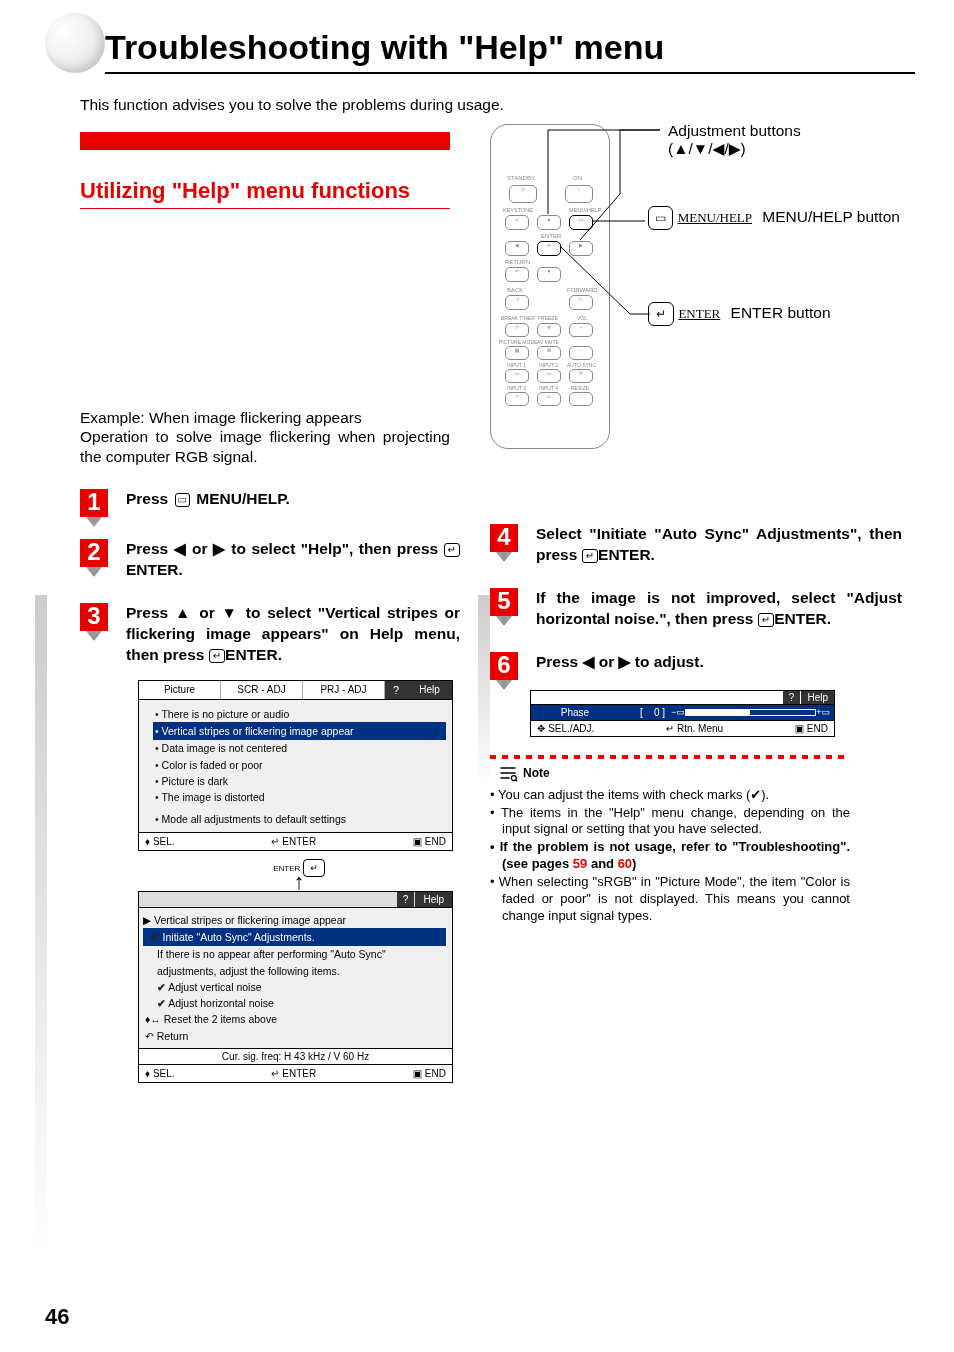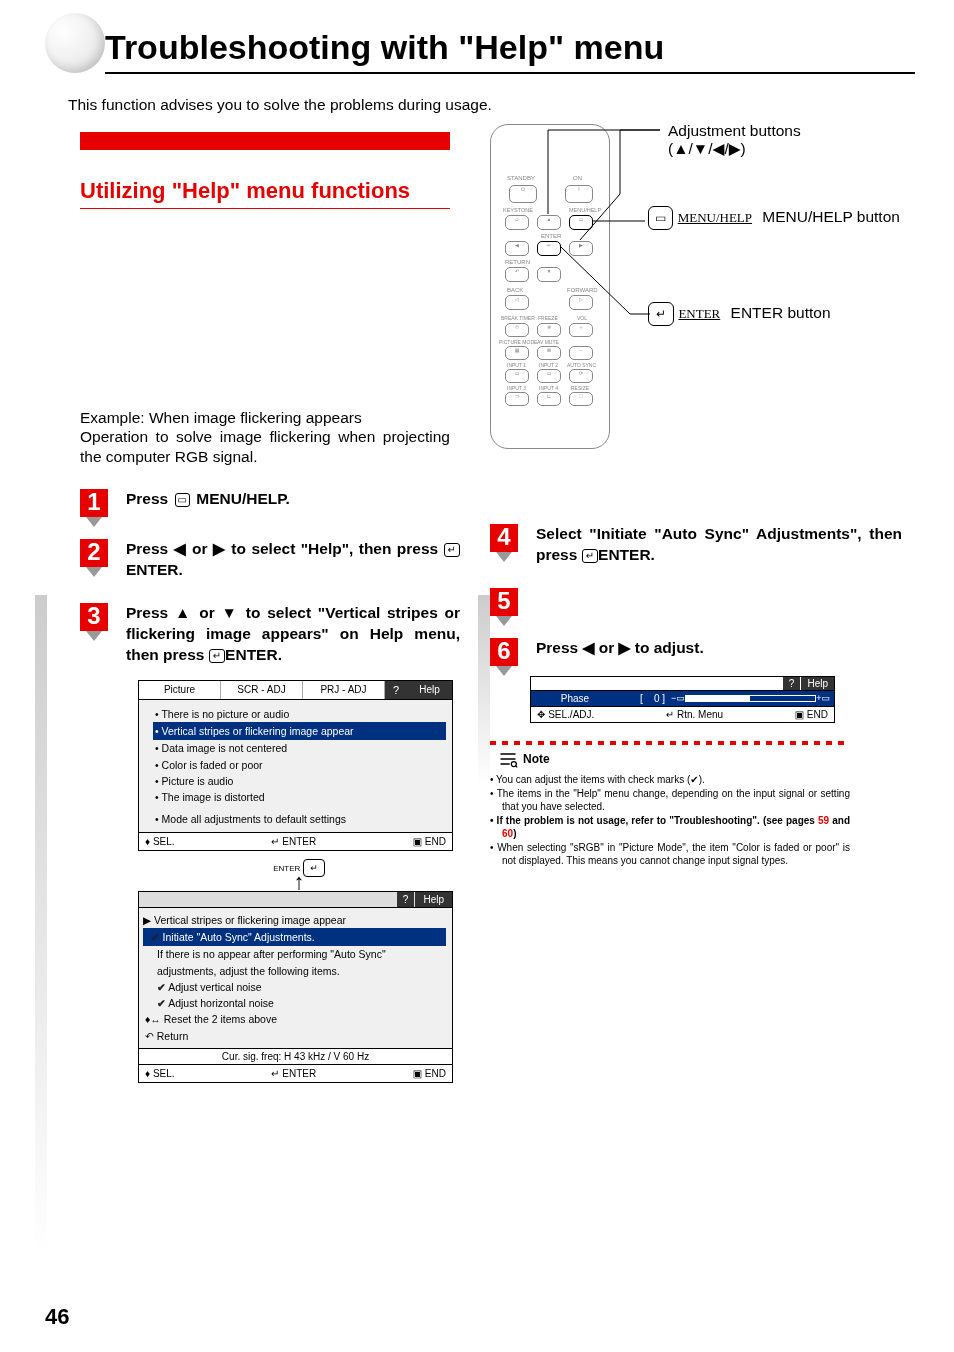--- a/index.html
+++ b/index.html
@@ -28,21 +28,21 @@
   }
   .h1 {
     font-size: 34px;
     font-weight: bold;
     margin-left: 60px;
     padding-bottom: 5px;
     border-bottom: 2px solid #000;
     width: 810px;
   }
   .intro {
-    margin: 22px 0 18px 23px;
+    margin: 22px 0 18px 35px;
     font-size: 15.5px;
   }
 
   .columns { display: flex; gap: 30px; margin-left: 35px; }
   .col { flex: 1; position: relative; }
   .col-l { max-width: 380px; }
   .col-r { max-width: 412px; }
 
   .red-bar { height: 18px; background: #e60000; width: 370px; margin-bottom: 28px; }
   .h2 { color: #e60000; font-size: 22px; font-weight: bold; border-bottom: 1.5px solid #e60000; padding-bottom: 4px; width:370px;}
@@ -127,21 +127,21 @@
   
   .note-rule {
     width: 360px; margin-top:18px; margin-left:0px;
     background:
       repeating-linear-gradient(90deg, #e60000 0 6px, #fff 6px 12px);
     height:4px;
   }
   .note-head { display:flex; align-items:center; margin-top:4px; margin-left:8px; gap:5px;}
   .note-head svg{ width:20px; height:20px;}
   .note-head span{ font-weight:bold; font-size:12px;}
-  .note-ul { margin:4px 0 0 0; padding:0; list-style:none; font-size:10px; line-height:1.3; width:360px;}
+  .note-ul { margin:4px 0 0 0; padding:0; list-style:none; font-size:13px; line-height:1.3; width:360px;}
   .note-ul li{ text-align: justify; padding-left: 12px; text-indent:-12px; margin-bottom:1px;}
   .note-ul li::before{ content:"• "; }
   .note-ul .bold{ font-weight:bold;}
   .note-ul .red{ color:#e60000;}
 
   .page-num { position:absolute; bottom:22px; left:45px; font-size:22px; font-weight:bold;}
 
   
   .step-gradient{
     position:absolute; left:35px; width:12px;
@@ -202,21 +202,21 @@
           <div class="tab">SCR - ADJ</div>
           <div class="tab">PRJ - ADJ</div>
           <div class="qicon">?</div>
           <div class="tab" style="flex:0 0 45px">Help</div>
         </div>
         <div class="body">
           <div>• <span>There is no picture or audio</span></div>
           <div class="sel">• <span>Vertical stripes or flickering image appear</span></div>
           <div>• <span>Data image is not centered</span></div>
           <div>• <span>Color is faded or poor</span></div>
-          <div>• <span>Picture is audio</span></div>
+          <div>• <span>Picture is dark</span></div>
           <div>• <span>The image is distorted</span></div>
           <div style="height:6px"></div>
           <div>• <span>Mode all adjustments to default settings</span></div>
         </div>
         <div class="foot">
           <span>♦ <span>SEL.</span></span>
           <span>↵ <span>ENTER</span></span>
           <span>▣ <span>END</span></span>
         </div>
       </div>
@@ -332,20 +332,23 @@
 
       <div class="step" style="margin-top:30px;">
         <div class="step-num">4</div>
         <div class="step-text">
           <span>Select "Initiate "Auto Sync" Adjustments", then press </span><span class="icon-enter">↵</span><span>ENTER</span><span>.</span>
         </div>
       </div>
 
       <div class="step">
         <div class="step-num">5</div>
+        <div class="step-text">
+          <span>If the image is not improved, select "Adjust horizontal noise.", then press </span><span class="icon-enter">↵</span><span>ENTER</span><span>.</span>
+        </div>
       </div>
 
       <div class="step">
         <div class="step-num">6</div>
         <div class="step-text">Press ◀ or ▶ to adjust.</div>
       </div>
 
       <div class="osd3">
         <div class="r1">
             <span>?</span>

